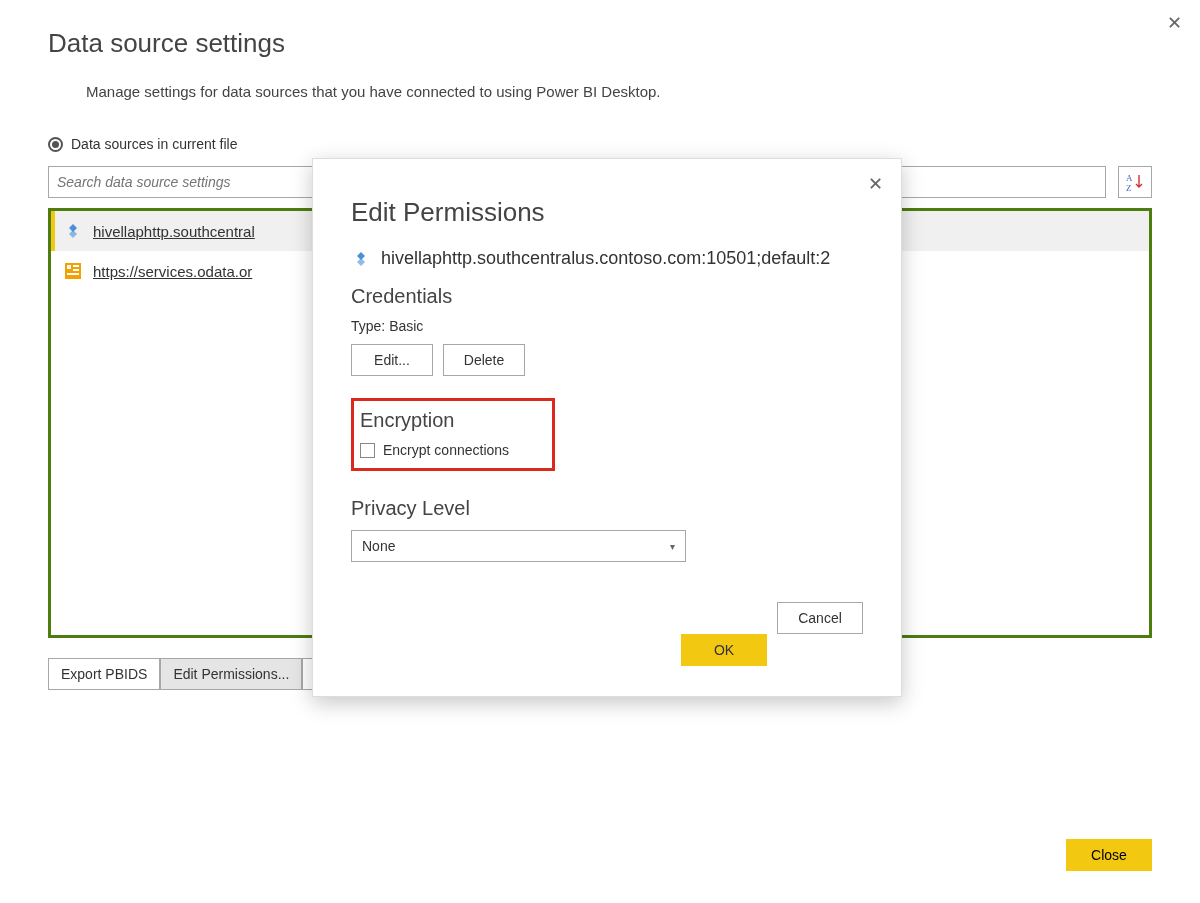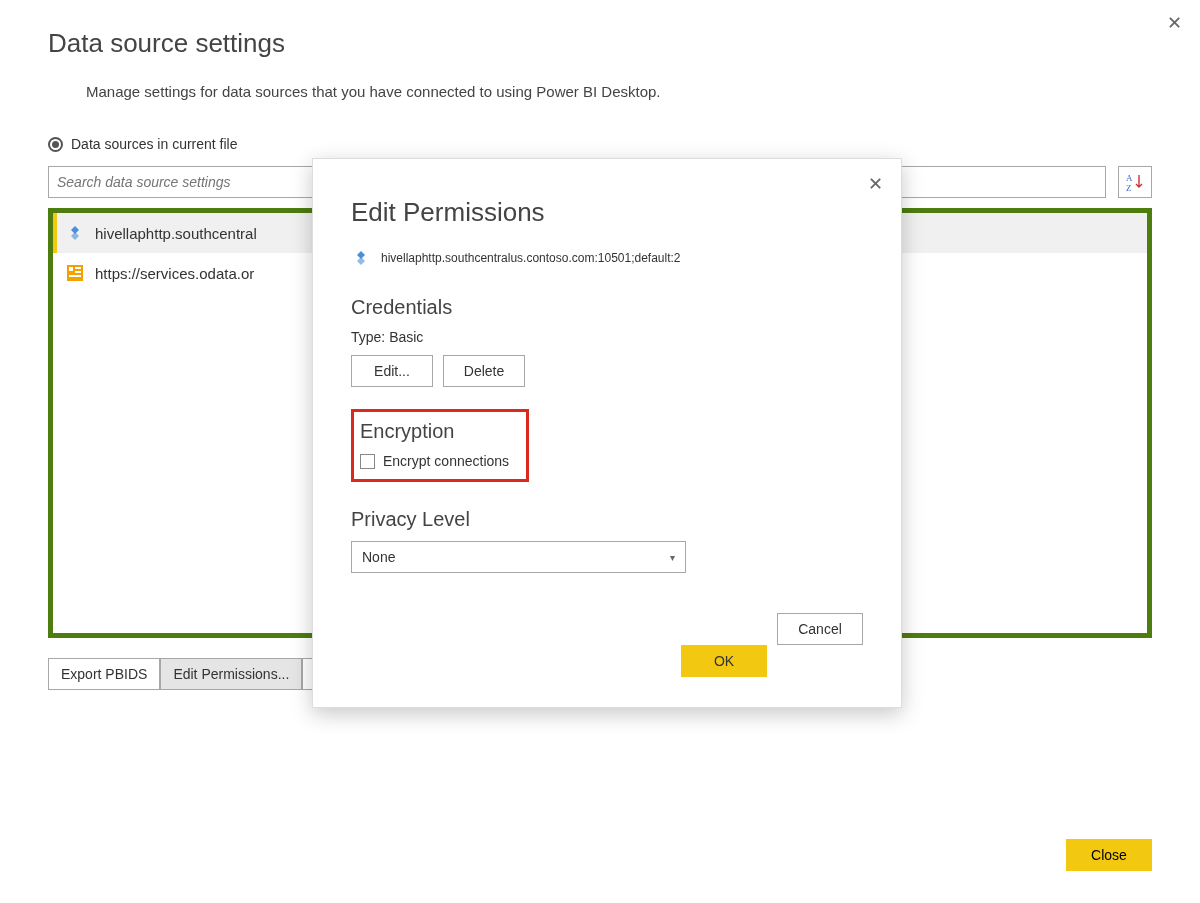--- a/index.html
+++ b/index.html
@@ -66,23 +66,24 @@
   .sort-btn {
     width: 34px; height: 32px;
     border: 1px solid #a7a7a7;
     background: #fff;
     display: flex; align-items: center; justify-content: center;
     font-size: 12px; color: #555;
     cursor: pointer;
   }
   .list-box {
     margin-top: 10px;
-    border: 5px solid #4d7c0f;
+    border: 3px solid #4d7c0f;
     height: 430px;
     overflow: hidden;
+    text-decoration: underline;
   }
   .list-item {
     display: flex; align-items: center;
     height: 40px;
     padding: 0 12px;
     font-size: 15px;
     color: #333;
     white-space: nowrap;
     overflow: hidden;
   }
@@ -146,40 +147,40 @@
     font-size: 18px; color: #666;
     cursor: pointer;
   }
   .modal-title {
     font-size: 26px; font-weight: 300;
     color: #444;
     margin: 10px 0 20px 0;
   }
   .modal-source {
     display: flex; align-items: center;
-    font-size: 12px; color: #333;
-    margin-bottom: 28px;
+    font-size: 18px; color: #333;
+    margin-bottom: 16px;
   }
   .section-head {
     font-size: 20px; font-weight: 300;
     color: #444;
     margin-bottom: 10px;
   }
   .cred-type {
     font-size: 14px; color: #333;
     margin-bottom: 10px;
   }
   .cred-btns { display: flex; gap: 10px; margin-bottom: 22px; }
   .cred-btns .btn { width: 82px; justify-content: center; }
 
   .encryption-block {
     border: 3px solid #d92a1c;
     padding: 8px 10px 10px 6px;
     margin-bottom: 26px;
-    width: 178px;
+    width: 204px;
   }
   .enc-row {
     display: flex; align-items: center;
     font-size: 14px; color: #333;
     margin-top: 10px;
   }
   .checkbox {
     width: 15px; height: 15px;
     border: 1.5px solid #888;
     margin-right: 8px;

